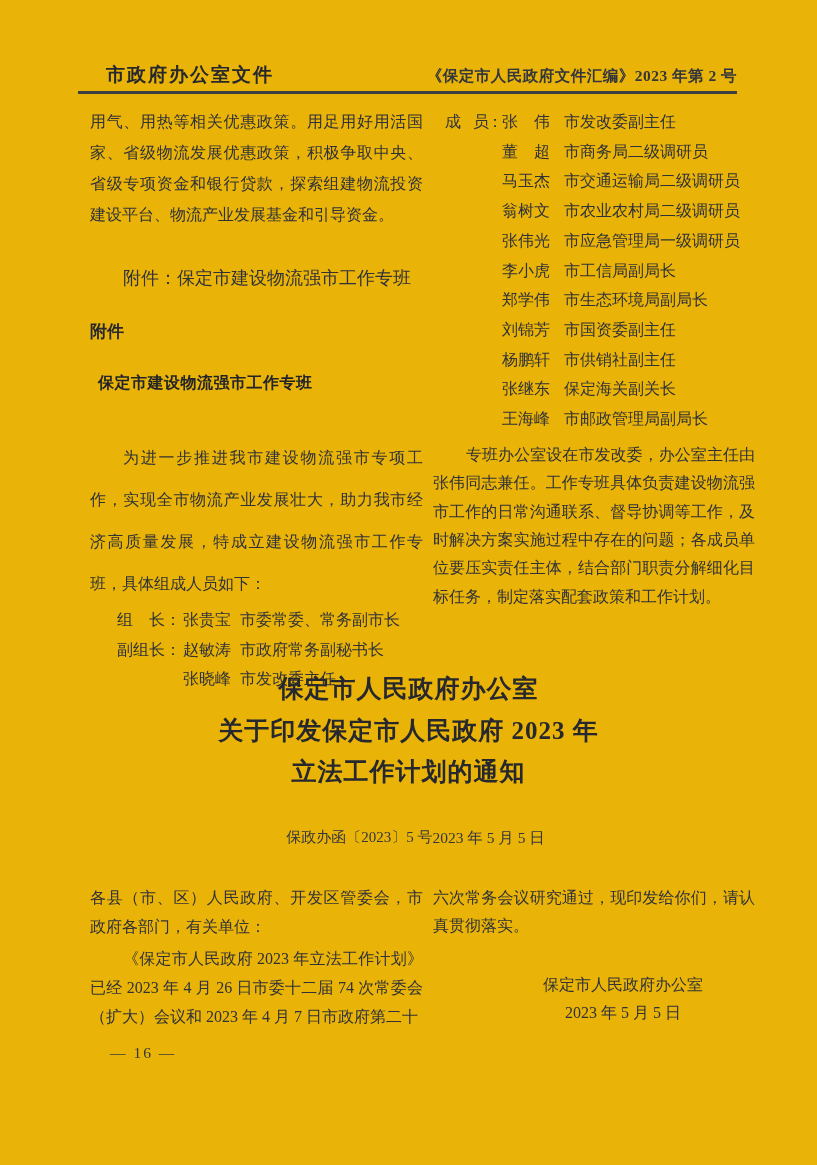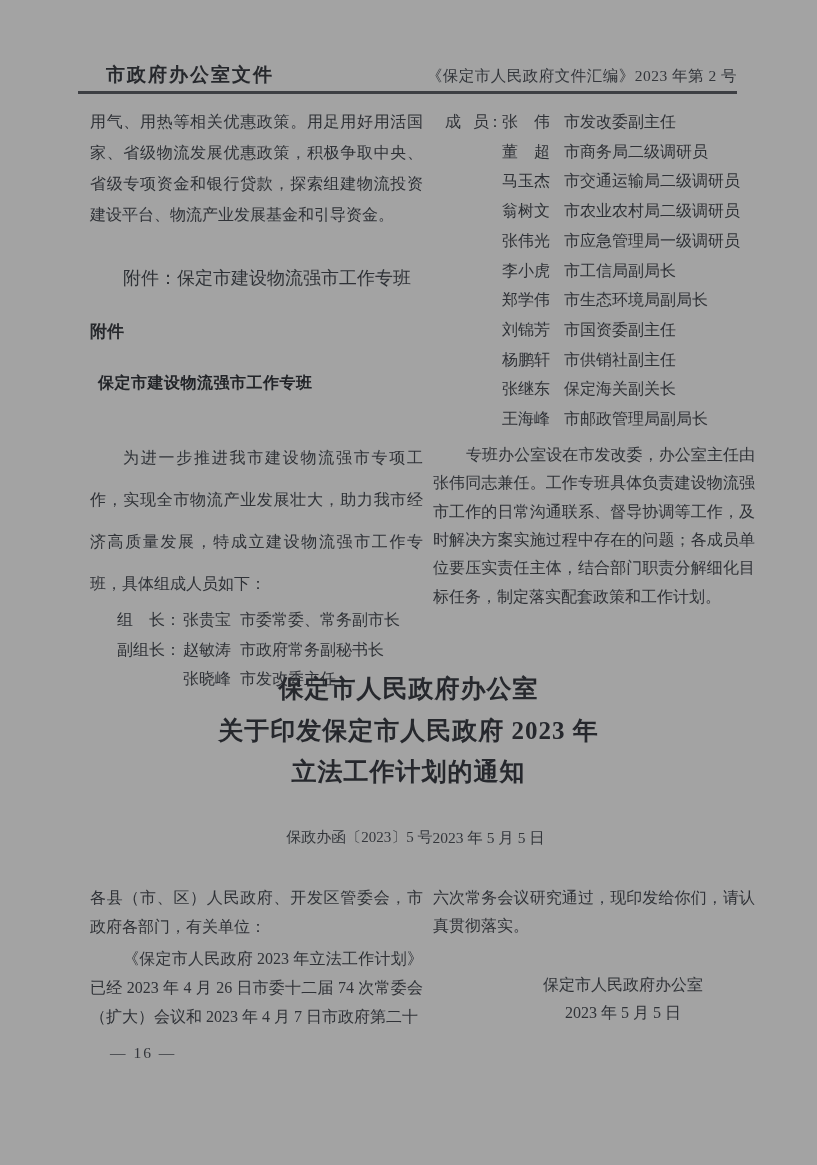--- a/index.html
+++ b/index.html
@@ -1,29 +1,29 @@
 <!DOCTYPE html>
 <html><head>
 <meta charset="utf-8">
 <style>
   html,body{margin:0;padding:0;background:#ffffff;}
   .page{
     position:relative;width:817px;height:1165px;overflow:hidden;
-    background:#a3a3a3;color:#2f3237;
+    background:#eab308;color:#2f3237;
     font-family:"Liberation Serif","DejaVu Serif",serif;
   }
   
   .header-left{
     position:absolute;left:106px;top:62px;
     font-family:"Liberation Sans","DejaVu Sans",sans-serif;
     font-weight:bold;font-size:19px;letter-spacing:2px;color:#26282c;
   }
   .header-right{
     position:absolute;top:66px;right:80px;
-    font-size:15.5px;color:#33363b;letter-spacing:0.5px;
+    font-size:15.5px;color:#33363b;letter-spacing:0.5px;font-weight:bold;
   }
   .header-rule{
     position:absolute;left:78px;top:91px;width:659px;height:2.5px;background:#3d3f43;
   }
   
   .para{margin:0;text-align:justify;word-break:break-all;}
   
   .col-left-top{position:absolute;left:90px;top:106px;width:333px;font-size:16px;line-height:31px;}
   .attach-line{margin:33px 0 0 0;text-indent:33px;font-size:18px;line-height:31px;}
   .attach-label{

